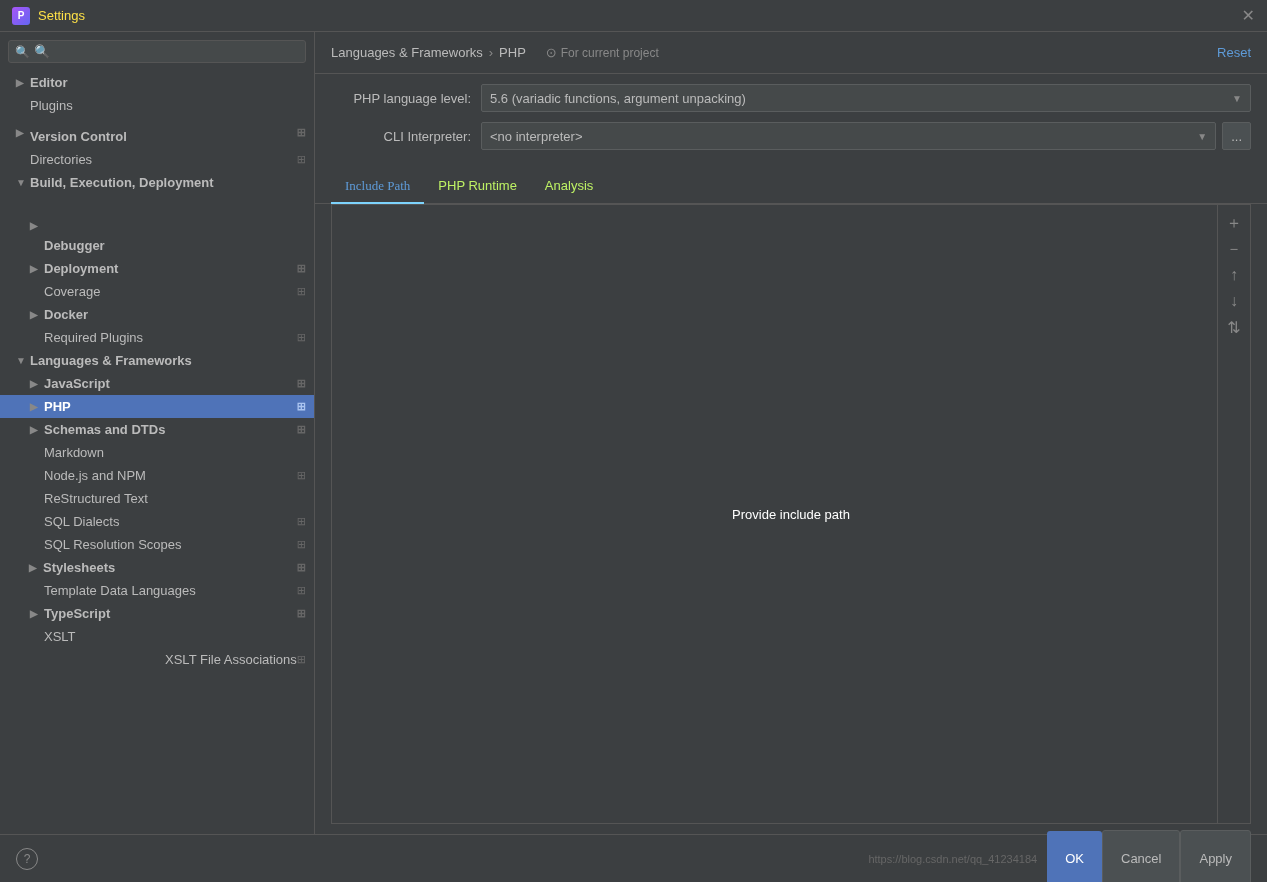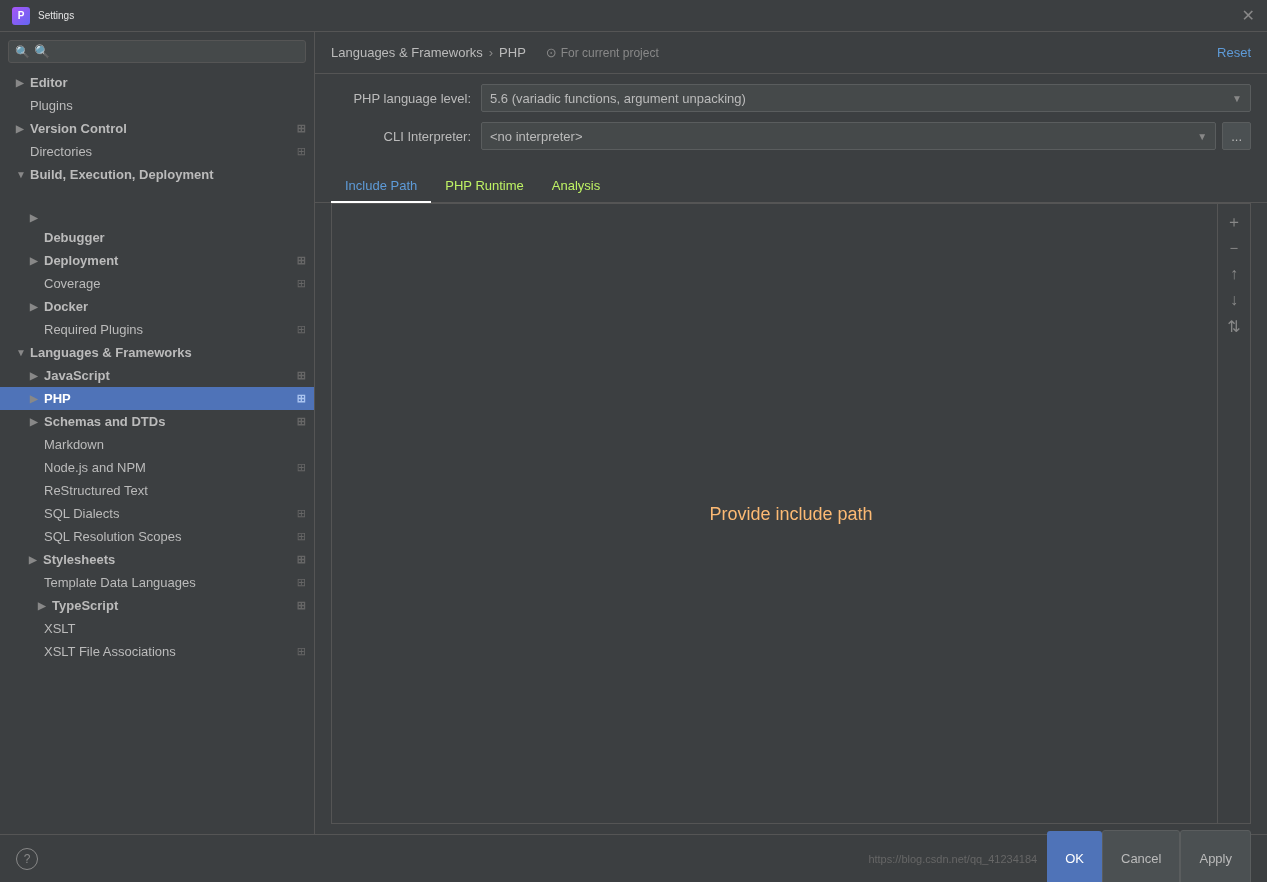--- a/index.html
+++ b/index.html
@@ -34,22 +34,22 @@
       background: linear-gradient(135deg, #a855f7, #6366f1);
       border-radius: 3px;
       display: flex;
       align-items: center;
       justify-content: center;
       font-size: 10px;
       color: white;
       font-weight: bold;
     }
     .title-text {
-      color: #e5e5e5;
-      font-size: 10px;
+      color: #fde047;
+      font-size: 13px;
     }
     .close-btn {
       cursor: pointer;
       color: #bbbbbb;
       font-size: 16px;
       background: none;
       border: none;
       color: #888;
     }
 
@@ -224,21 +224,22 @@
     .tab {
       padding: 8px 14px;
       cursor: pointer;
       color: #bef264;
       font-size: 13px;
       border-bottom: 2px solid transparent;
       margin-bottom: -1px;
     }
     .tab.active {
       color: #5e9bd8;
-      border-bottom: 2px solid #ffffff;
+      border-bottom: 2px solid #7dd3fc;
+      font-family: Liberation Serif, serif;
     }
 
     
     .tab-content {
       flex: 1;
       display: flex;
       position: relative;
       overflow: hidden;
       margin: 0 16px 10px 16px;
       background: #3c3f41;
@@ -246,22 +247,22 @@
     }
     .path-list {
       flex: 1;
       overflow-y: auto;
     }
     .empty-message {
       position: absolute;
       top: 50%;
       left: 50%;
       transform: translate(-50%, -50%);
-      color: #fdba74;
-      font-size: 18px;
+      color: #ffffff;
+      font-size: 13px;
     }
     .side-buttons {
       display: flex;
       flex-direction: column;
       padding: 6px 4px;
       gap: 2px;
       border-left: 1px solid #555;
     }
     .side-btn {
       background: none;
@@ -362,21 +363,21 @@
           <span style="flex:1;">Editor</span>
         </div>
         <div class="sidebar-item">
           <span style="display:inline-block;width:8px;flex-shrink:0;"></span>
           <span style="display:inline-block;width:14px;flex-shrink:0;"></span>
           <span style="flex:1;">Plugins</span>
         </div>
         <div class="sidebar-item" style="font-weight: bold;">
           <span style="display:inline-block;width:8px;flex-shrink:0;"></span>
           <span class="arrow collapsed"></span>
-          <span style="flex:1;">Version Control</span>
+          <span style="flex:1;margin-top:8px;">Version Control</span>
           <span class="copy-icon">⊞</span>
         </div>
         <div class="sidebar-item">
           <span style="display:inline-block;width:8px;flex-shrink:0;"></span>
           <span style="display:inline-block;width:14px;flex-shrink:0;"></span>
           <span style="flex:1;">Directories</span>
           <span class="copy-icon">⊞</span>
         </div>
         <div class="sidebar-item" style="font-weight: bold;">
           <span style="display:inline-block;width:8px;flex-shrink:0;"></span>
@@ -467,35 +468,35 @@
           <span class="arrow collapsed"></span>
           <span style="flex:1;">Stylesheets</span>
           <span class="copy-icon">⊞</span>
         </div>
         <div class="sidebar-item">
           <span style="display:inline-block;width:22px;flex-shrink:0;"></span>
           <span style="display:inline-block;width:14px;flex-shrink:0;"></span>
           <span style="flex:1;">Template Data Languages</span>
           <span class="copy-icon">⊞</span>
         </div>
-        <div class="sidebar-item" style="font-weight: bold; margin-left: 8px;">
+        <div class="sidebar-item" style="font-weight: bold;">
           <span style="display:inline-block;width:22px;flex-shrink:0;"></span>
           <span class="arrow collapsed"></span>
           <span style="flex:1;">TypeScript</span>
           <span class="copy-icon">⊞</span>
         </div>
         <div class="sidebar-item">
           <span style="display:inline-block;width:22px;flex-shrink:0;"></span>
           <span style="display:inline-block;width:14px;flex-shrink:0;"></span>
           <span style="flex:1;">XSLT</span>
         </div>
         <div class="sidebar-item">
           <span style="display:inline-block;width:22px;flex-shrink:0;"></span>
           <span style="display:inline-block;width:14px;flex-shrink:0;"></span>
-          <span style="flex:1;">XSLT File Associations</span>
+          <span style="flex:1;text-align:right;">XSLT File Associations</span>
           <span class="copy-icon">⊞</span>
         </div>
       </div>
   </div>
 
   <div class="content-panel">
 
     <div class="content-header">
       <div style="display:flex; align-items:center;">
         <div class="breadcrumb">

